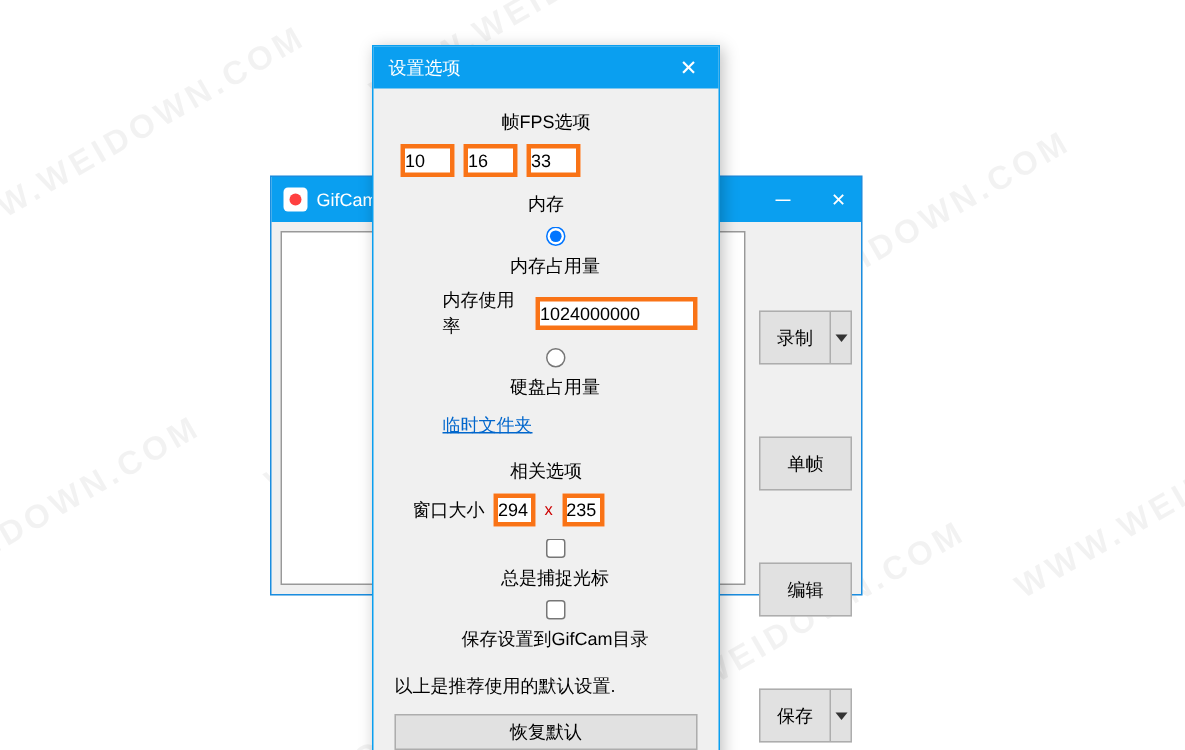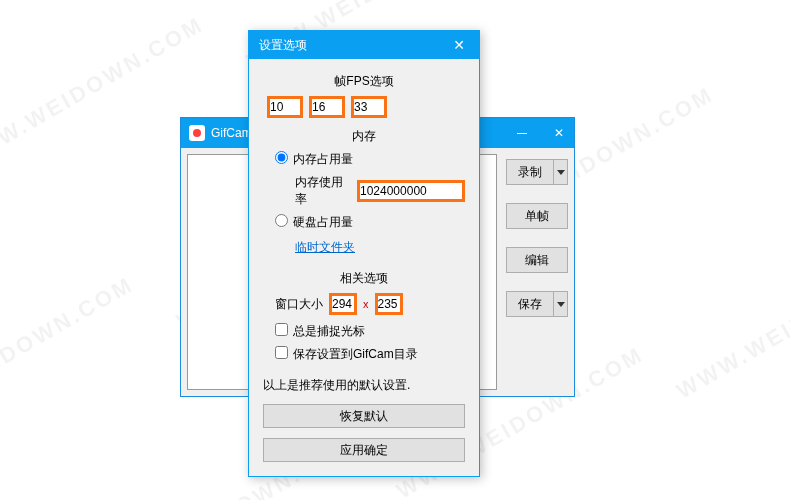--- a/index.html
+++ b/index.html
@@ -70,29 +70,30 @@
     background: #fff;
     border: 1px solid #999;
   }
   .gifcam-sidebar {
     position: absolute;
     right: 6px;
     top: 41px;
     width: 62px;
   }
   .gifcam-btn {
-    height: 26px;
+    height: 36px;
     border: 1px solid #adadad;
     background: #e1e1e1;
     margin-bottom: 18px;
     display: flex;
     align-items: center;
     justify-content: center;
     font-size: 12px;
     position: relative;
+    margin-top: 48px;
   }
   .gifcam-btn.split { padding-right: 14px; }
   .gifcam-btn .dd {
     position:absolute;
     right:0; top:0; bottom:0; width:14px;
     border-left:1px solid #adadad;
     display:flex; align-items:center; justify-content:center;
   }
   .tri-down {
     width:0;height:0;
@@ -159,23 +160,24 @@
     font-size:12px;
     padding: 0 0;
     font-family: inherit;
   }
   .w36 { width:36px; }
   .w92 { width:108px; }
   .w42 { width:28px; }
 
   .group { margin-left: 12px; }
   .radio-row, .check-row {
-    display:flex; 
+    display:flex; align-items:center;
     margin: 6px 0;
     gap:5px;
+    flex-direction:column;
   }
   .sub-row {
     display:flex; align-items:center; gap:8px;
     margin: 4px 0 6px 20px;
   }
   .link {
     color:#0066cc;
     text-decoration: underline;
     margin-left: 20px;
     display:inline-block;

